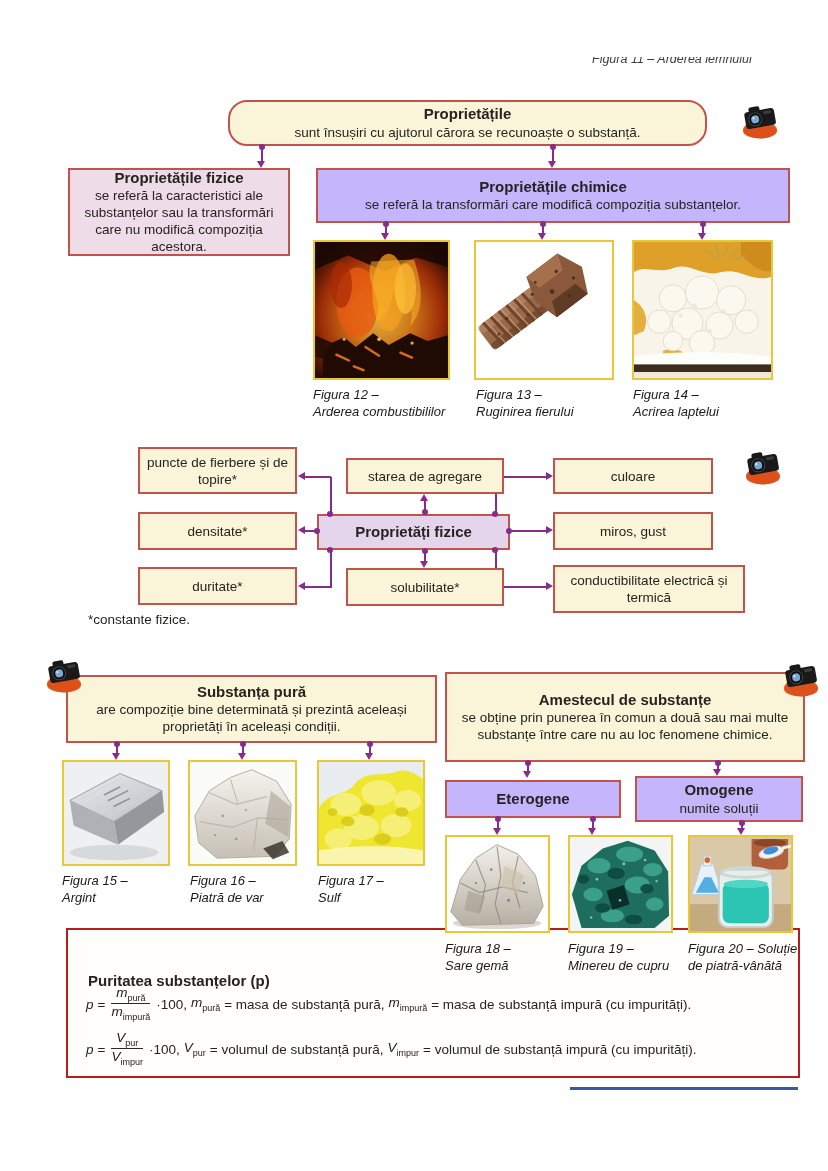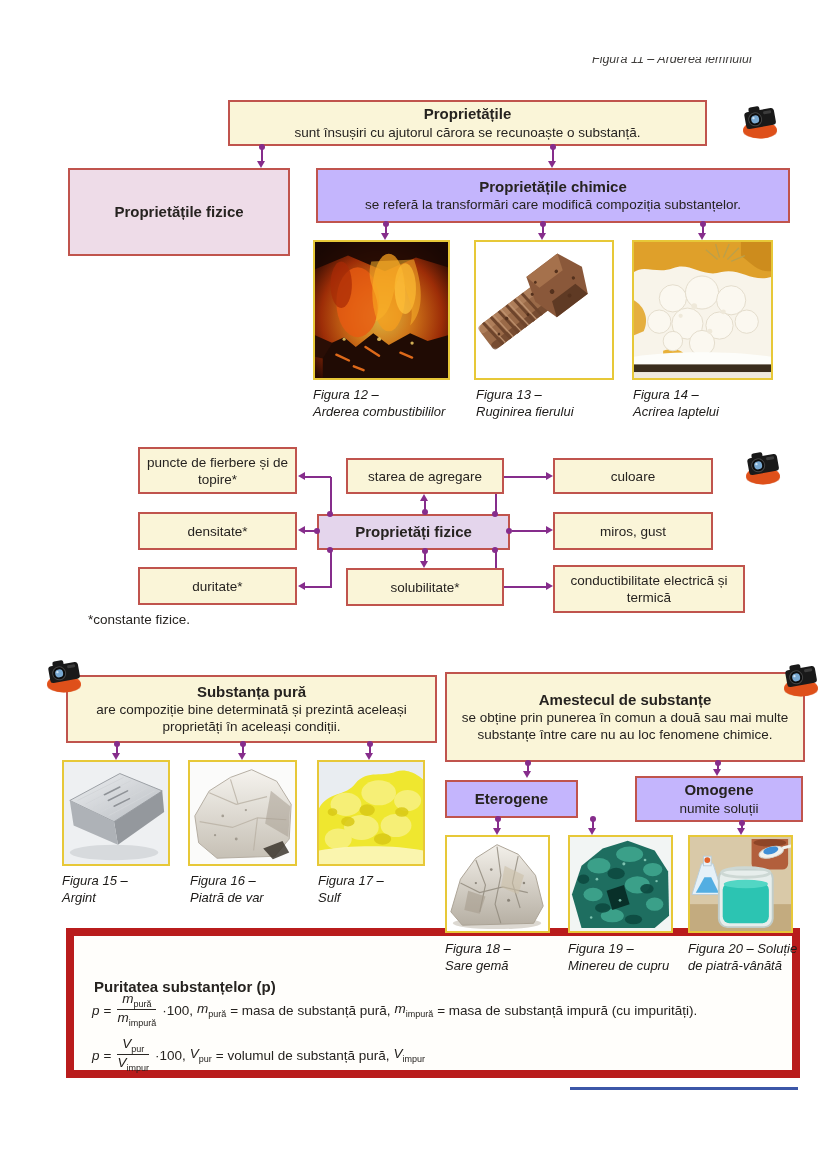--- a/index.html
+++ b/index.html
@@ -23,21 +23,21 @@
   .vl{position:absolute;width:2px;background:#862d8c;z-index:1;}
   .hl{position:absolute;height:2px;background:#862d8c;z-index:1;}
   .dot{position:absolute;width:6px;height:6px;border-radius:50%;background:#862d8c;z-index:3;}
   .ad,.au,.al,.ar{position:absolute;width:0;height:0;z-index:3;}
   .ad{border-left:4.5px solid transparent;border-right:4.5px solid transparent;border-top:7px solid #862d8c;}
   .au{border-left:4.5px solid transparent;border-right:4.5px solid transparent;border-bottom:7px solid #862d8c;}
   .al{border-top:4.5px solid transparent;border-bottom:4.5px solid transparent;border-right:7px solid #862d8c;}
   .ar{border-top:4.5px solid transparent;border-bottom:4.5px solid transparent;border-left:7px solid #862d8c;}
   .cam{position:absolute;width:44px;height:38px;z-index:5;}
   
-  .purity-box{position:absolute;left:66px;top:928px;width:734px;height:150px;border:8px solid #b91c1c;
+  .purity-box{position:absolute;left:66px;top:928px;width:734px;height:150px;border:2px solid #b91c1c;
               background:#fffefb;z-index:1;box-sizing:border-box;}
   .p-title{position:absolute;left:20px;top:42px;font-weight:bold;font-size:15px;}
   .formula{position:absolute;left:18px;display:flex;align-items:center;gap:4px;font-size:13.5px;white-space:nowrap;}
   .frac{display:inline-flex;flex-direction:column;align-items:center;line-height:1.05;margin:0 2px;}
   .frac .de{border-top:1.4px solid #2a2724;padding-top:1px;}
   .v{font-style:italic;}
   sub{font-size:9px;}
   .footnote{position:absolute;left:88px;top:612px;font-size:13.5px;z-index:2;}
   .top-clip{position:absolute;left:592px;top:57px;width:200px;height:11px;overflow:hidden;z-index:2;}
   .top-clip span{display:block;margin-top:-5px;font-style:italic;font-size:12.5px;color:#3f3d3b;}
@@ -62,38 +62,39 @@
           <circle cx="15.5" cy="15" r="1.2" fill="#cfe2f0"></circle>
         </g>
       </g>
     </defs>
   </svg>
 
   <div class="top-clip">
     <span>Figura 11 – Arderea lemnului</span>
   </div>
 
-  <div class="box cream" style="left:228px;top:100px;width:479px;height:46px;">
+  <div class="box cream" style="left:228px;top:100px;width:479px;height:46px;border-radius:19px;">
     <div class="t">Proprietățile</div>
     <div class="b">sunt însușiri cu ajutorul cărora se recunoaște o substanță.</div>
   </div>
   <svg class="cam" viewBox="0 0 44 38" style="left:738px;top:102px;">
       <use href="#camsym"></use>
     </svg>
 
   <div class="dot" style="left:259px;top:144px;"></div>
   <div class="vl" style="left:261px;top:147px;height:14px;"></div>
   <div class="ad" style="left:257px;top:161px;"></div>
 
   <div class="dot" style="left:550px;top:144px;"></div>
   <div class="vl" style="left:552px;top:147px;height:14px;"></div>
   <div class="ad" style="left:548px;top:161px;"></div>
 
   <div class="box pink" style="left:68px;top:168px;width:222px;height:88px;">
     <div class="t">Proprietățile fizice</div>
+    <div class="b">se referă la caracteristici ale substanțelor sau la transformări care nu modifică compoziția acestora.</div>
   </div>
   <div class="box blue" style="left:316px;top:168px;width:474px;height:55px;">
     <div class="t">Proprietățile chimice</div>
     <div class="b">se referă la transformări care modifică compoziția substanțelor.</div>
   </div>
 
   <div class="dot" style="left:383px;top:221px;"></div>
   <div class="vl" style="left:385px;top:224px;height:10px;"></div>
   <div class="ad" style="left:381px;top:233px;"></div>
   <div class="dot" style="left:540px;top:221px;"></div>
@@ -402,21 +403,21 @@
     <div>Sulf</div>
   </div>
 
   <div class="dot" style="left:525px;top:760px;"></div>
   <div class="vl" style="left:527px;top:763px;height:9px;"></div>
   <div class="ad" style="left:523px;top:771px;"></div>
   <div class="dot" style="left:715px;top:760px;"></div>
   <div class="vl" style="left:717px;top:763px;height:7px;"></div>
   <div class="ad" style="left:713px;top:769px;"></div>
 
-  <div class="box blue" style="left:445px;top:780px;width:133px;height:38px;">
+  <div class="box blue" style="left:445px;top:780px;width:176px;height:38px;">
     <div class="t">Eterogene</div>
   </div>
   <div class="box blue" style="left:635px;top:776px;width:168px;height:46px;">
     <div class="t">Omogene</div>
     <div class="b">numite soluții</div>
   </div>
 
   <div class="dot" style="left:495px;top:816px;"></div>
   <div class="vl" style="left:497px;top:819px;height:10px;"></div>
   <div class="ad" style="left:493px;top:828px;"></div>
@@ -446,20 +447,21 @@
       <span class="v">p</span>
       <span>=</span>
       <span class="frac">
         <span class="nu"><span class="v">V</span><sub>pur</sub></span>
         <span class="de"><span class="v">V</span><sub>impur</sub></span>
       </span>
       <span>·100,</span>
       <span><span class="v">V</span><sub>pur</sub></span>
       <span>= volumul de substanță pură,</span>
       <span><span class="v">V</span><sub>impur</sub></span>
+      <span>= volumul de substanță impură (cu impurități).</span>
     </div>
   </div>
 
   <div class="photo" style="left:445px;top:835px;width:105px;height:98px;">
     <svg viewBox="0 0 105 98" preserveAspectRatio="none">
       <rect width="105" height="98" fill="#ffffff"></rect>
       <ellipse cx="52" cy="90" rx="46" ry="6" fill="#dcd8d1"></ellipse>
       <linearGradient id="rs1" x1="0" y1="0" x2="0" y2="1">
         <stop offset="0" stop-color="#f3f0ea"></stop>
           <stop offset="1" stop-color="#b6afa3"></stop>

